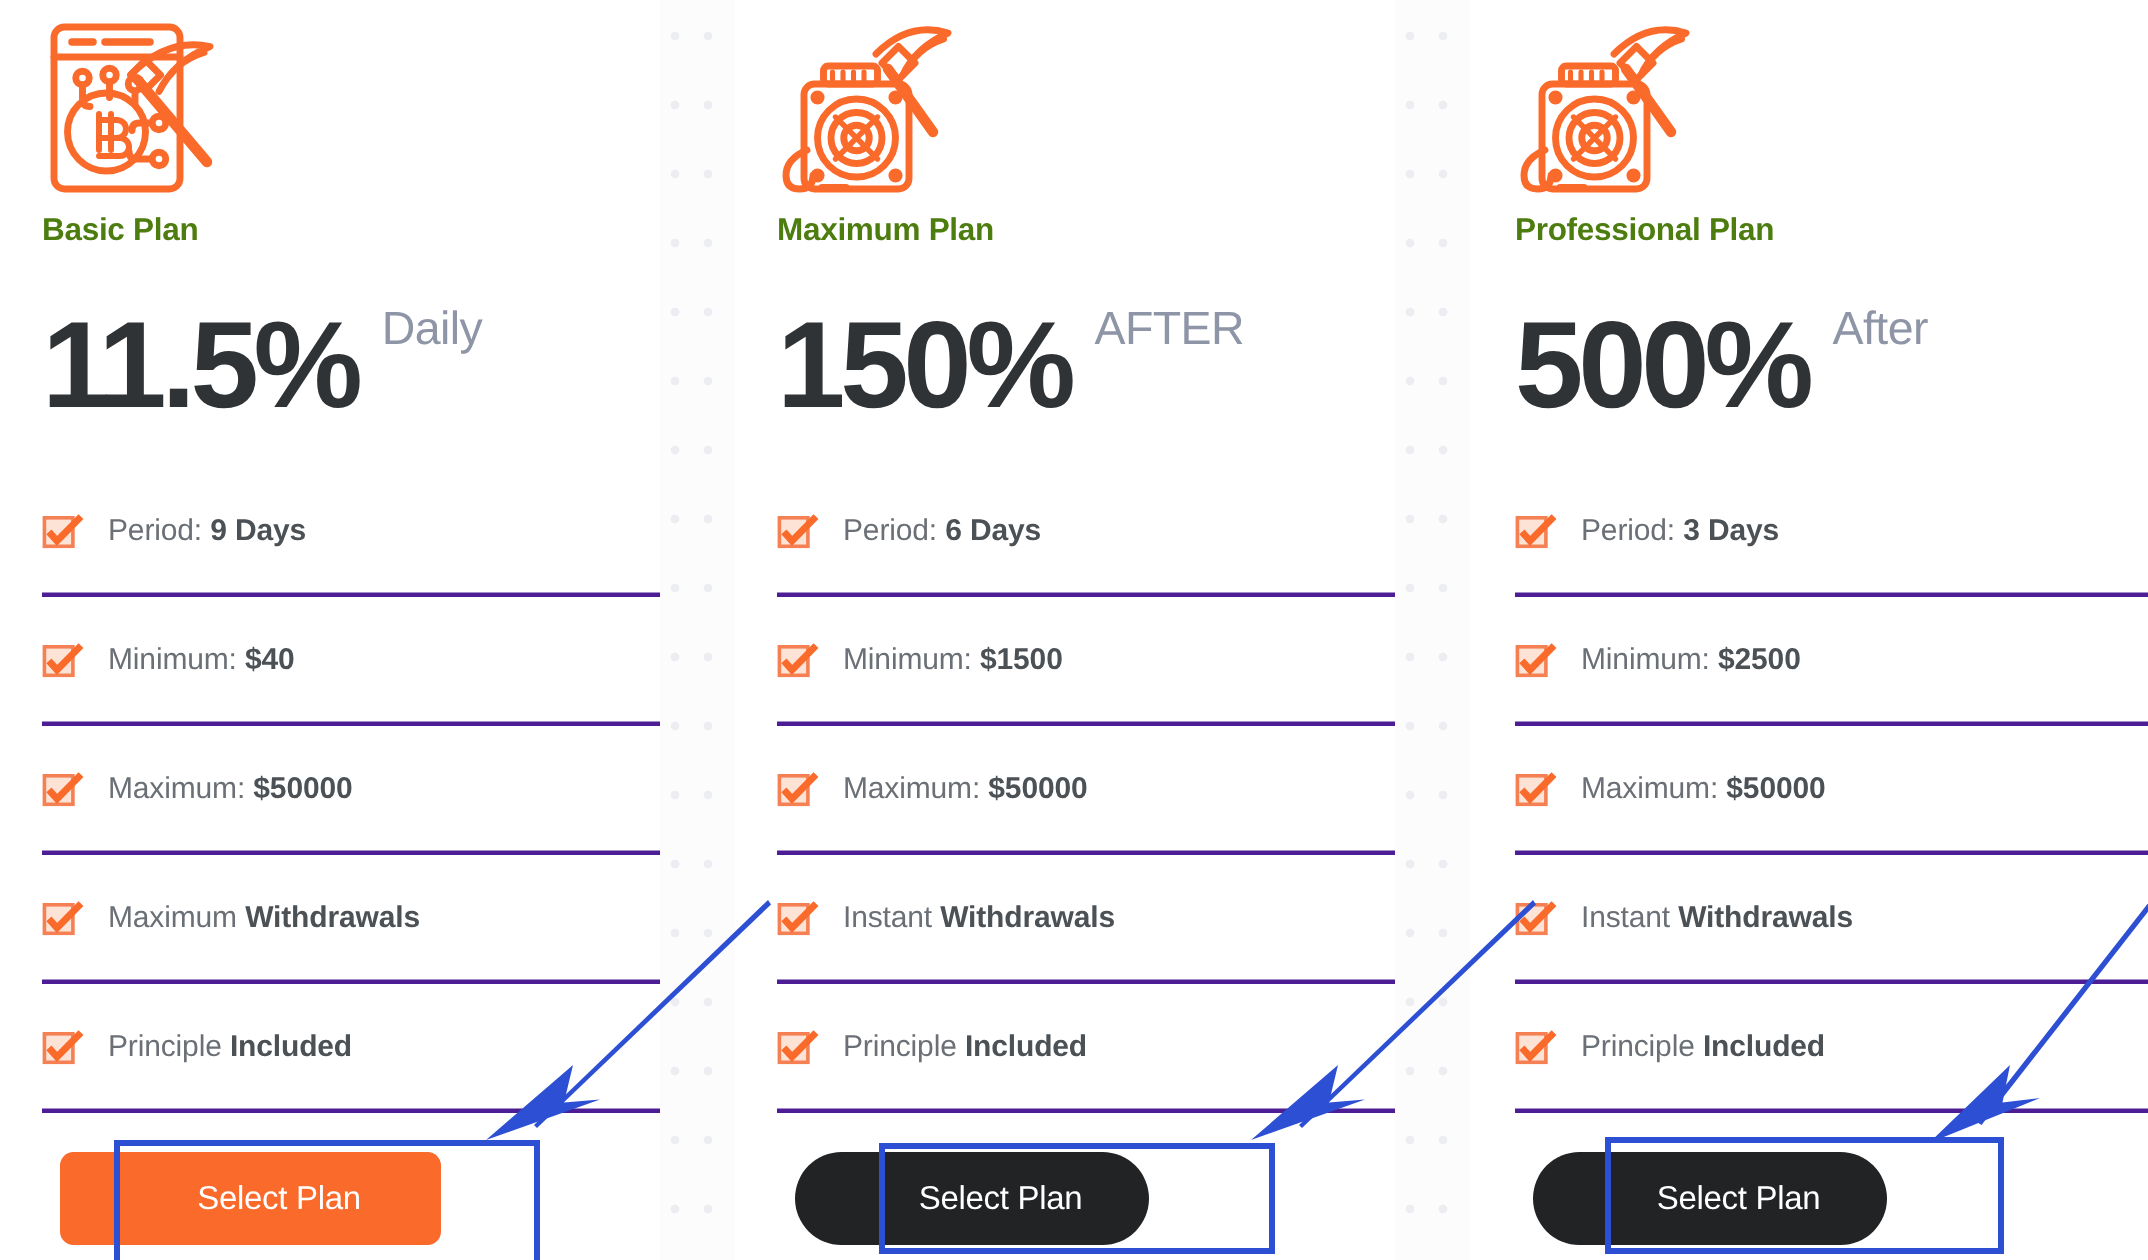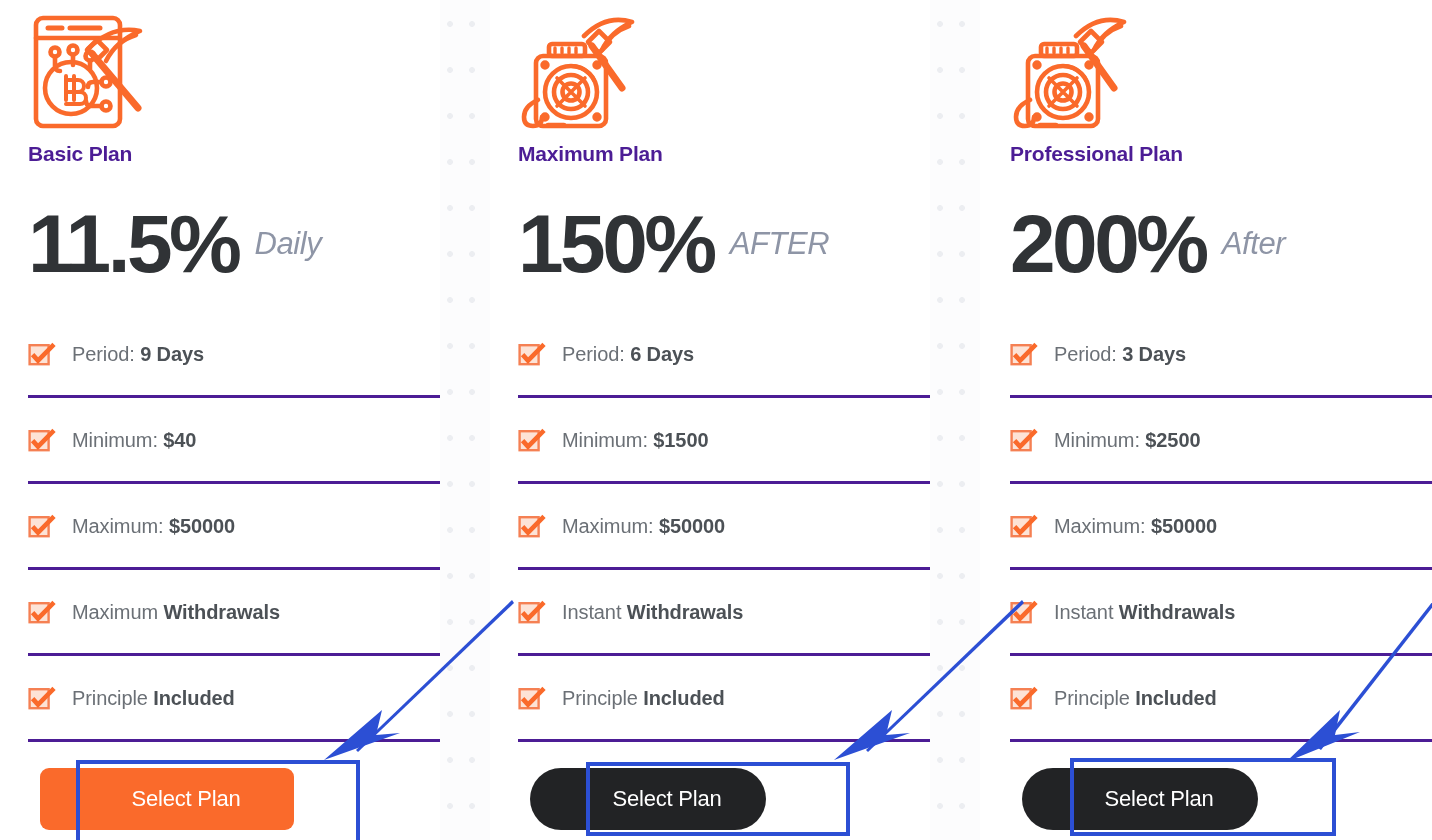--- a/index.html
+++ b/index.html
@@ -83,44 +83,43 @@
     height: 120px;
     display: block;
     margin: 2px 0 8px 0;
   }
   .plan-icon svg { display: block; }
 
   
   .plan-name {
     font-size: 21px;
     font-weight: bold;
-    color: #4c1d95;
+    color: #4d7c0f;
     letter-spacing: -0.2px;
     margin: 0 0 0 0;
     line-height: 28px;
   }
 
   
   .rate-row {
     display: flex;
-    align-items: center;
+    align-items: flex-start;
     margin-top: 34px;
     margin-bottom: 0;
     white-space: nowrap;
   }
   .rate-value {
     font-size: 82px;
     font-weight: bold;
     color: #303336;
     letter-spacing: -3.5px;
     line-height: 84px;
   }
   .rate-suffix {
     font-size: 31px;
-    font-style: italic;
     color: #8e95a6;
     margin-left: 16px;
     letter-spacing: -0.4px;
     line-height: 34px;
   }
 
   
   .features {
     margin-top: 26px;
     padding: 0;
@@ -428,21 +427,21 @@
           <path d="M30 113 h16"></path>
           <path d="M74 34 L104 76" stroke-width="7"></path>
           <path d="M66 24 q22 -22 48 -14 q-22 10 -30 28 q9 -18 27 -24" stroke-width="4.6"></path>
           <path d="M70 30 l11 -11 l11 11 l-11 11 z" stroke-width="4.6"></path>
         </svg>
       </div>
 
       <div class="plan-name">Professional Plan</div>
 
       <div class="rate-row">
-        <span class="rate-value">200%</span>
+        <span class="rate-value">500%</span>
         <span class="rate-suffix">After</span>
       </div>
 
       <ul class="features">
         <li class="feature">
           <span class="check-icon">
             <svg width="28" height="27" viewBox="0 0 28 27">
               <rect x="1.6" y="4.2" width="19" height="19" fill="#fde3d6" stroke="#f58053" stroke-width="2.4"></rect>
               <path d="M4.6 13.6 L10 19.6 L26 3.4" fill="none" stroke="#fa6a2b" stroke-width="4.6" stroke-linecap="butt" stroke-linejoin="miter"></path>
             </svg>

